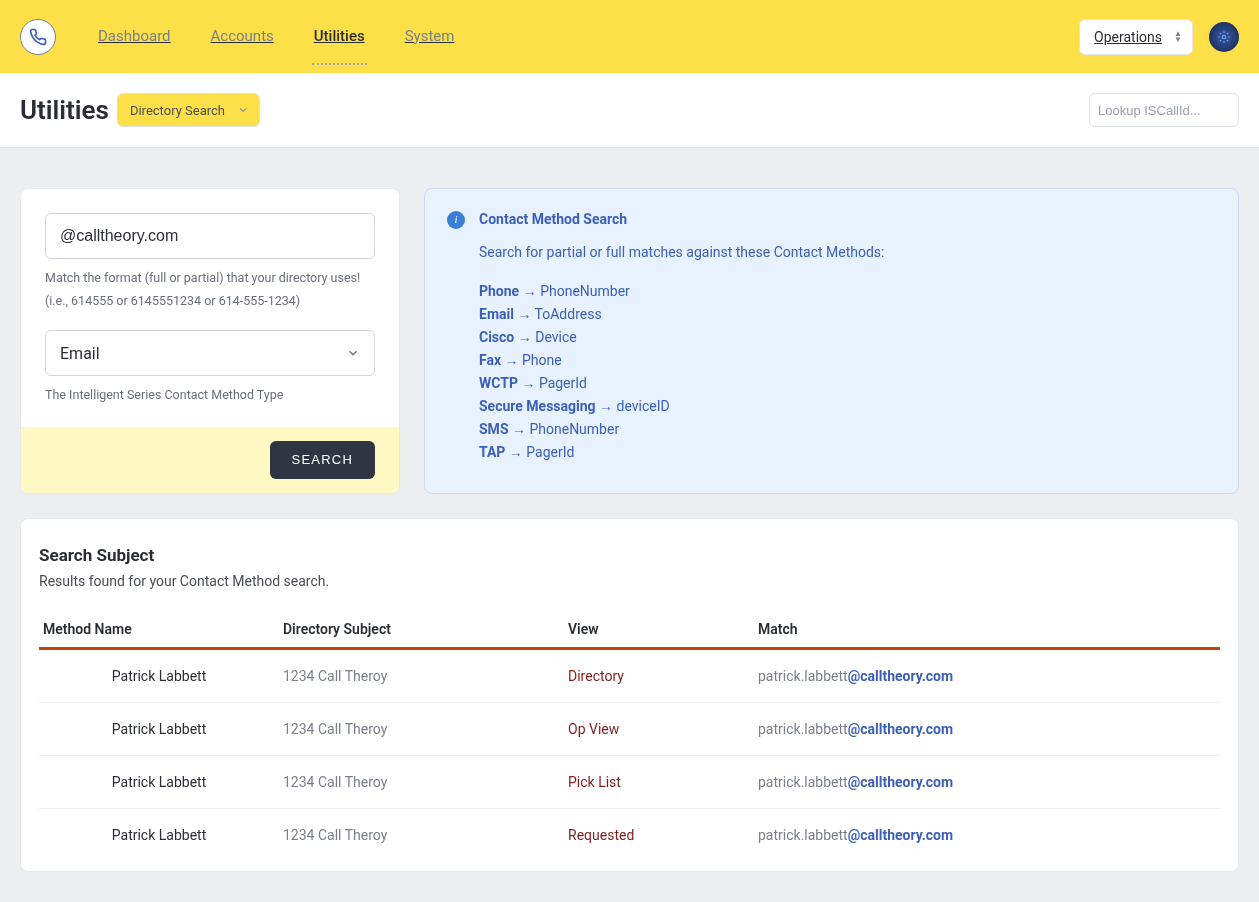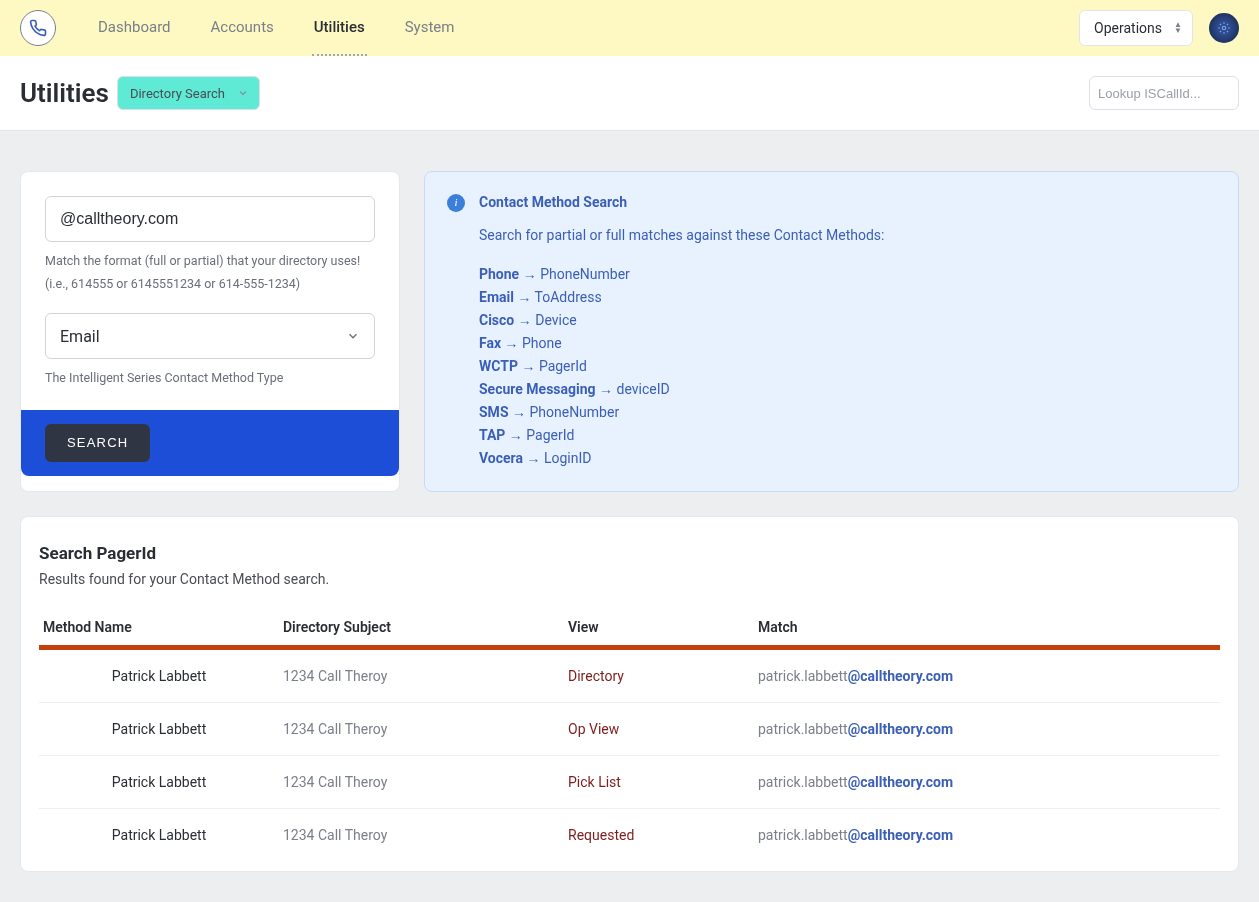--- a/index.html
+++ b/index.html
@@ -7,23 +7,24 @@
     font-family: -apple-system, BlinkMacSystemFont, "Segoe UI", Roboto, "Helvetica Neue", Arial, sans-serif;
     background: #eceef0;
     color: #2a2d34;
     font-size: 14px;
     width: 1259px;
   }
   
   .topbar {
     display: flex;
     align-items: center;
-    height: 56px;
+    height: 73px;
     padding: 0 20px;
-    background: #fef9c3;
+    background: #fde047;
+    text-decoration: underline;
   }
   .logo {
     width: 36px; height: 36px;
     border: 1px solid #7a7f89;
     border-radius: 50%;
     display: flex; align-items: center; justify-content: center;
     margin-right: 40px;
     background: #fff;
   }
   .logo svg { display:block; }
@@ -86,21 +87,21 @@
   .dir-select {
     border: 1px solid #dcdfe4;
     border-radius: 6px;
     height: 34px;
     padding: 0 34px 0 12px;
     font-size: 13px;
     color: #4a4d55;
     display: flex; align-items: center;
     position: relative;
     cursor: pointer;
-    background: #5eead4;
+    background: #fde047;
   }
   .chevron-down {
     position: absolute; right: 10px; top: 50%; transform: translateY(-50%);
     width: 12px; height: 12px;
     color: #8a8f99;
   }
   .page-header-spacer { flex: 1; }
   .lookup-input {
     border: 1px solid #dcdfe4;
     border-radius: 6px;
@@ -148,25 +149,25 @@
     padding: 0 14px;
     font-size: 16px;
     display: flex; align-items: center;
     position: relative;
     cursor: pointer;
     background: #fff;
   }
   .select-input .chevron-down { right: 14px; width: 14px; height: 14px; }
   .search-btn-row {
     margin: 20px -24px -20px -24px;
-    background: #1d4ed8;
+    background: #fef9c3;
     border-top: 0;
     padding: 14px 24px;
     display: flex;
-    justify-content: flex-start;
+    justify-content: flex-end;
     border-radius: 0 0 8px 8px;
   }
   .search-btn {
     background: #2f3542;
     color: #fff;
     border: none;
     border-radius: 6px;
     height: 38px;
     padding: 0 22px;
     font-size: 13px;
@@ -215,21 +216,21 @@
   }
   .results-title { font-size: 17px; font-weight: 700; margin-bottom: 8px; }
   .results-sub { font-size: 14px; color: #4a4d55; margin-bottom: 22px; }
   table { width: 100%; border-collapse: collapse; }
   th {
     text-align: left;
     font-size: 14px;
     font-weight: 600;
     color: #2a2d34;
     padding: 10px 4px;
-    border-bottom: 5px solid #c2410c;
+    border-bottom: 3px solid #c2410c;
   }
   td {
     padding: 18px 4px;
     border-bottom: 1px solid #eceef1;
     font-size: 14px;
   }
   tr:last-child td { border-bottom: none; }
   td.col-name { color: #2a2d34; text-align: center; }
   td.col-subj { color: #7a7f89; }
   td.col-view { color: #7f1d1d; }
@@ -308,29 +309,28 @@
       <div class="info-sub">Search for partial or full matches against these Contact Methods:</div>
       <div id="methods-list">
           <div class="method-line"><span class="mtype">Phone</span> → <span class="mfield">PhoneNumber</span></div>
           <div class="method-line"><span class="mtype">Email</span> → <span class="mfield">ToAddress</span></div>
           <div class="method-line"><span class="mtype">Cisco</span> → <span class="mfield">Device</span></div>
           <div class="method-line"><span class="mtype">Fax</span> → <span class="mfield">Phone</span></div>
           <div class="method-line"><span class="mtype">WCTP</span> → <span class="mfield">PagerId</span></div>
           <div class="method-line"><span class="mtype">Secure Messaging</span> → <span class="mfield">deviceID</span></div>
           <div class="method-line"><span class="mtype">SMS</span> → <span class="mfield">PhoneNumber</span></div>
           <div class="method-line"><span class="mtype">TAP</span> → <span class="mfield">PagerId</span></div>
-          <div class="method-line"><span class="mtype">Vocera</span> → <span class="mfield">LoginID</span></div>
         </div>
     </div>
   </div>
 
 </div>
 
 <div class="results-card">
-  <div class="results-title">Search PagerId</div>
+  <div class="results-title">Search Subject</div>
   <div class="results-sub">Results found for your Contact Method search.</div>
   <table>
     <thead>
       <tr>
         <th style="width:240px">Method Name</th>
         <th style="width:285px">Directory Subject</th>
         <th style="width:190px">View</th>
         <th>Match</th>
       </tr>
     </thead>

